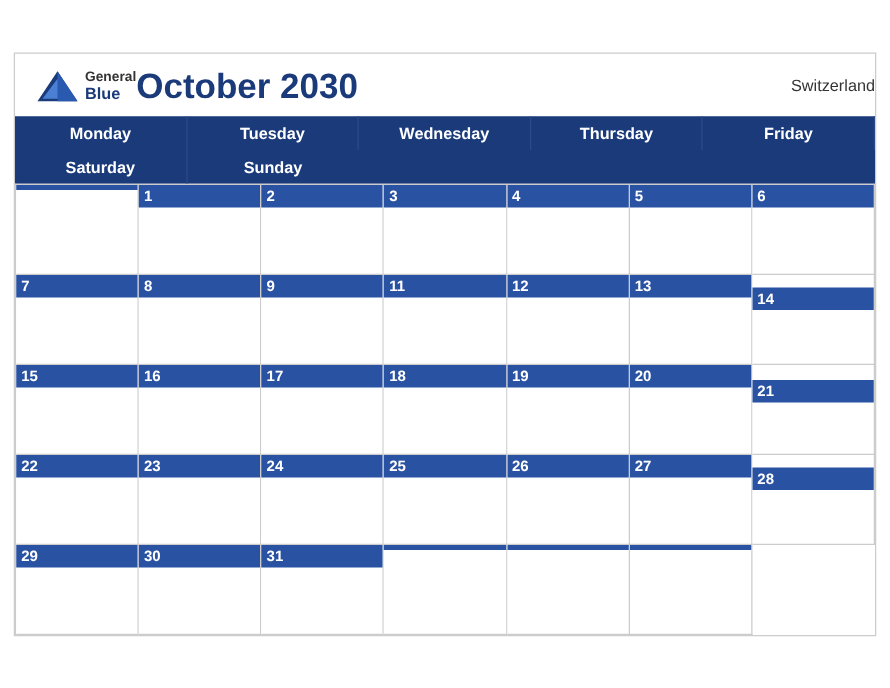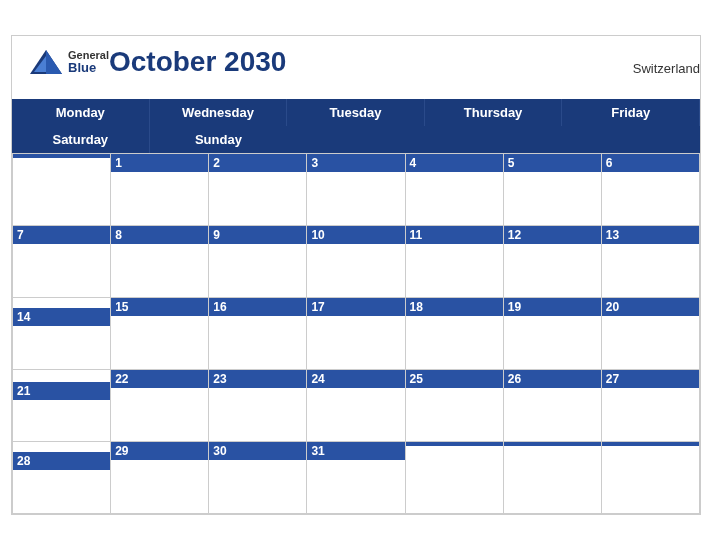--- a/index.html
+++ b/index.html
@@ -14,21 +14,21 @@
     }
     .calendar-container {
       width: 690px;
       background: #fff;
       border: 1px solid #ccc;
     }
     .calendar-header {
       display: flex;
       align-items: center;
       justify-content: center;
-      padding: 10px 16px 21px;
+      padding: 10px 16px 8px;
       position: relative;
     }
     .logo-general {
       font-size: 11px;
       color: #333;
       font-weight: bold;
       line-height: 1;
     }
     .logo-blue {
       font-size: 13px;
@@ -128,22 +128,22 @@
         <span class="logo-general">General</span>
         <span class="logo-blue">Blue</span>
       </div>
     </div>
     <div class="calendar-title">October 2030</div>
     <div class="country-label">Switzerland</div>
   </div>
 
   <div class="days-header">
     <div class="day-name">Monday</div>
+    <div class="day-name">Tuesday</div>
     <div class="day-name">Wednesday</div>
-    <div class="day-name">Tuesday</div>
     <div class="day-name">Thursday</div>
     <div class="day-name">Friday</div>
     <div class="day-name">Saturday</div>
     <div class="day-name">Sunday</div>
   </div>
 
   <div class="calendar-grid" id="calendar-grid">
   <div class="calendar-cell">
         <span class="cell-date header-row"></span>
       </div>
@@ -168,23 +168,20 @@
       <div class="calendar-cell" style="padding-top: 3px;">
         <span class="cell-date header-row">7</span>
       </div>
       <div class="calendar-cell">
         <span class="cell-date header-row">8</span>
       </div>
       <div class="calendar-cell">
         <span class="cell-date header-row">9</span>
       </div>
       <div class="calendar-cell">
-        <span class="cell-date header-row">10</span>
-      </div>
-      <div class="calendar-cell">
         <span class="cell-date header-row">11</span>
       </div>
       <div class="calendar-cell">
         <span class="cell-date header-row">12</span>
       </div>
       <div class="calendar-cell">
         <span class="cell-date header-row">13</span>
       </div>
       <div class="calendar-cell" style="padding-top: 13px;">
         <span class="cell-date header-row">14</span>

